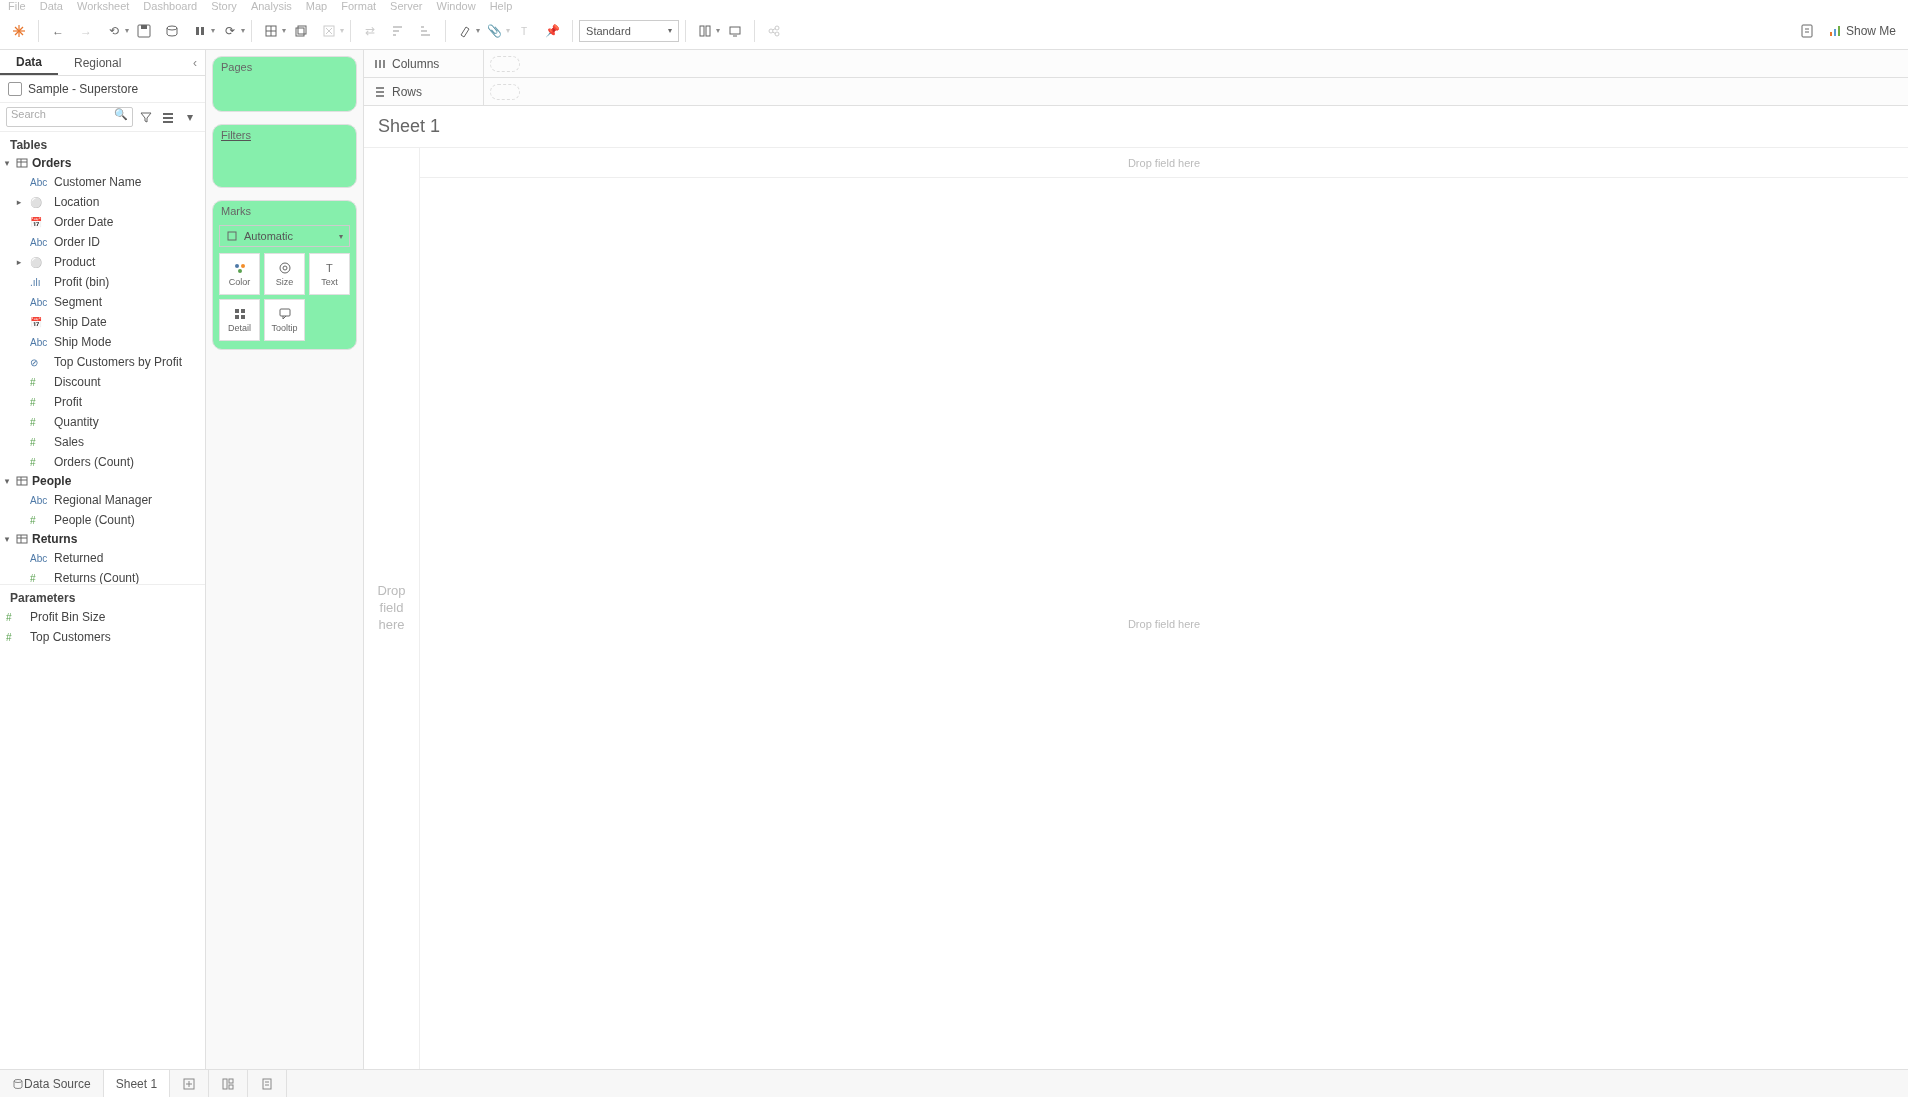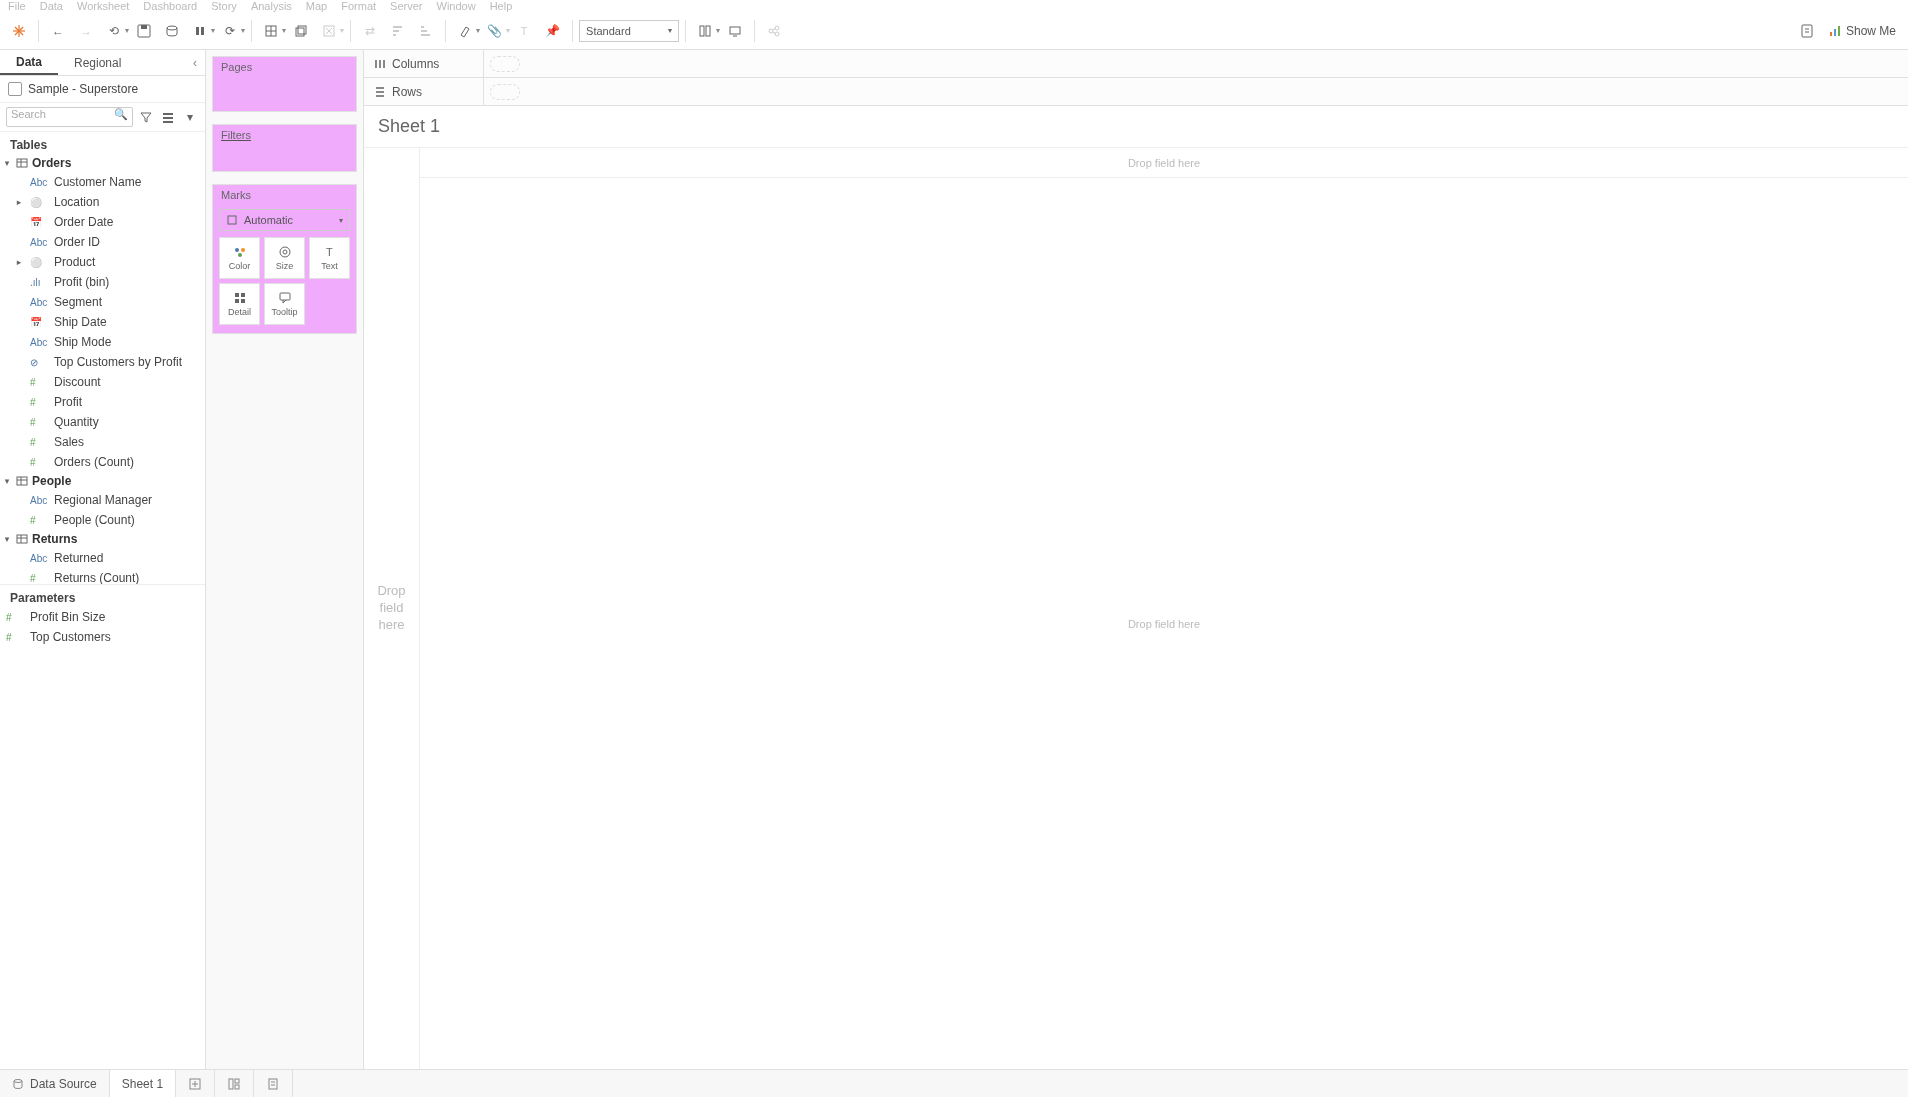--- a/index.html
+++ b/index.html
@@ -50,24 +50,24 @@
 .type-icon.num { color:#59a14f; }
 .type-icon.date { color:#4e79a7; }
 .type-icon.set { color:#4e79a7; }
 .type-icon.hier { color:#4e79a7; }
 .field-row .fname { }
 .field-row .fname.italic { }
 .params-hdr { padding:6px 10px 2px; font-size:12px; font-weight:600; color:#444; border-top:1px solid #eee; margin-top:auto; }
 
 
 .shelves { width: 158px; border-right:1px solid #e0e0e0; background:#f9f9f9; display:flex; flex-direction:column; }
-.shelf { border:1px solid #e0e0e0; background:#f0abfc; margin:6px; border-radius:0; }
+.shelf { border:1px solid #e0e0e0; background:#86efac; margin:6px; border-radius:10px; }
 .shelf-title { font-size:11px; color:#666; padding:4px 8px; }
 .shelf.pages { height:56px; }
-.shelf.filters { height:48px;text-decoration:underline; }
+.shelf.filters { height:64px;text-decoration:underline; }
 .shelf.marks .shelf-title { }
 .marks-body { padding:4px 6px 8px; }
 .mark-type { border:1px solid #ccc; height:22px; display:flex; align-items:center; padding:0 6px; font-size:11px; gap:6px; cursor:pointer; }
 .mark-type .arrow { margin-left:auto; font-size:8px; color:#666; }
 .marks-grid { display:grid; grid-template-columns: repeat(3, 1fr); gap:4px; margin-top:6px; }
 .mark-btn { border:1px solid #e0e0e0; height:42px; display:flex; flex-direction:column; align-items:center; justify-content:center; gap:2px; cursor:pointer; font-size:9px; color:#666; background:#fff; }
 .mark-btn .mi { font-size:14px; color:#666; }
 
 
 .view { flex:1; display:flex; flex-direction:column; }
@@ -77,21 +77,21 @@
 .pill-placeholder { width:30px; height:16px; border:1px dashed #ddd; border-radius:8px; }
 .sheet-title { padding:10px 14px; font-size:18px; color:#666; }
 .canvas { flex:1; position:relative; border-top:1px solid #eee; }
 .drop-left { position:absolute; left:0; top:0; bottom:0; width:56px; border-right:1px solid #eee; display:flex; align-items:center; justify-content:center; }
 .drop-left .txt { font-size:13px; color:#bbb; text-align:center; line-height:1.3; }
 .drop-top { position:absolute; left:56px; right:0; top:0; height:30px; border-bottom:1px solid #eee; display:flex; align-items:center; justify-content:center; font-size:11px; color:#bbb; }
 .drop-main { position:absolute; left:56px; right:0; top:30px; bottom:0; display:flex; align-items:center; justify-content:center; font-size:11px; color:#bbb; }
 
 
 .bottom-tabs { height:28px; border-top:1px solid #e0e0e0; display:flex; align-items:stretch; background:#f7f7f7; }
-.btab { padding:0 12px; display:flex; align-items:center; gap:6px; font-size:12px; border-right:1px solid #e0e0e0; cursor:pointer; color:#555; }
+.btab { padding:0 12px; display:flex; align-items:center; font-size:12px; border-right:1px solid #e0e0e0; cursor:pointer; color:#555; }
 .btab.active { background:#fff; font-weight:500; }
 .btab .ico { font-size:12px; color:#888; }
 
 svg { display:block; }
 </style>
 </head>
 <body>
 
 <div class="menu-bar">
   <span>File</span>

